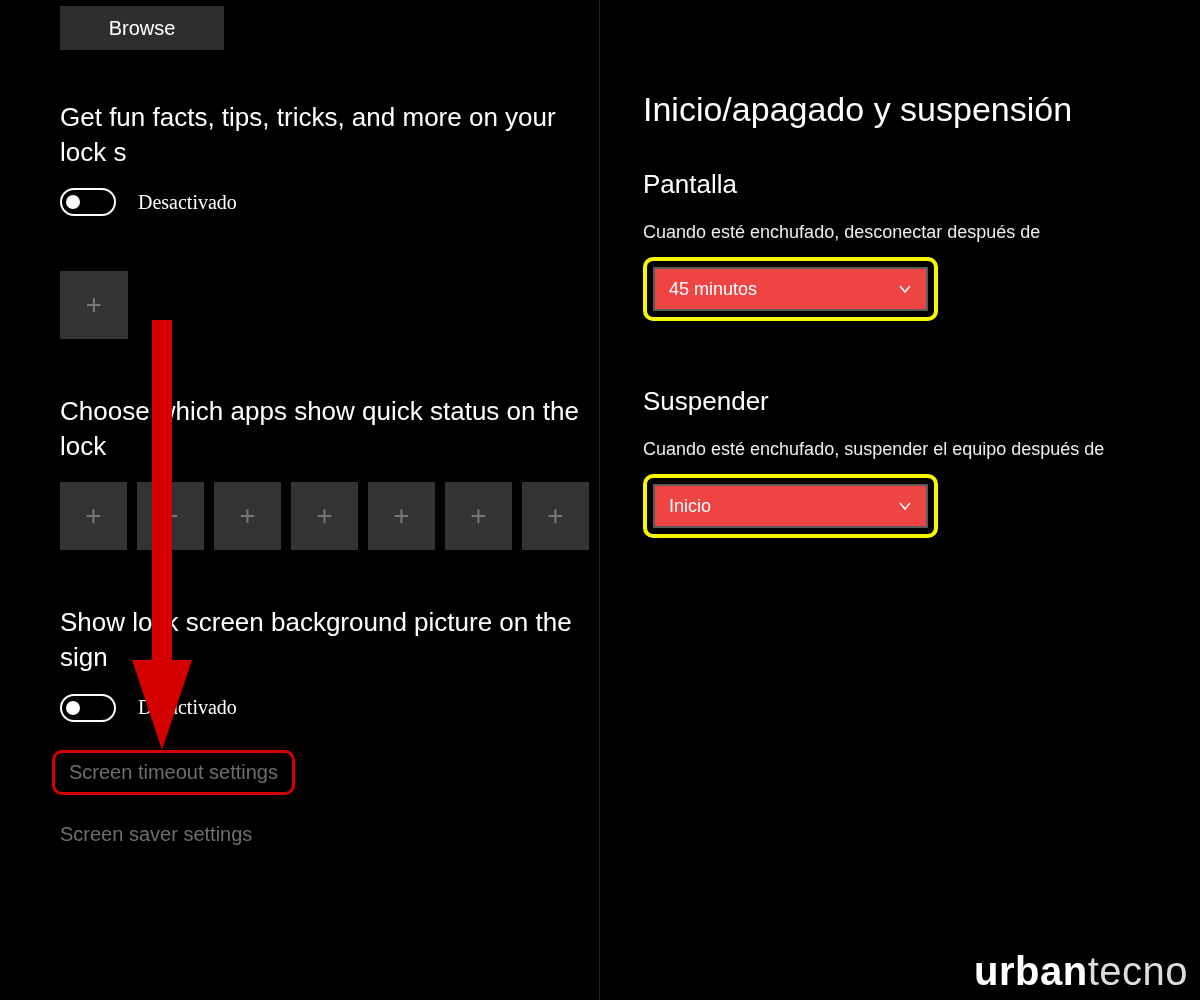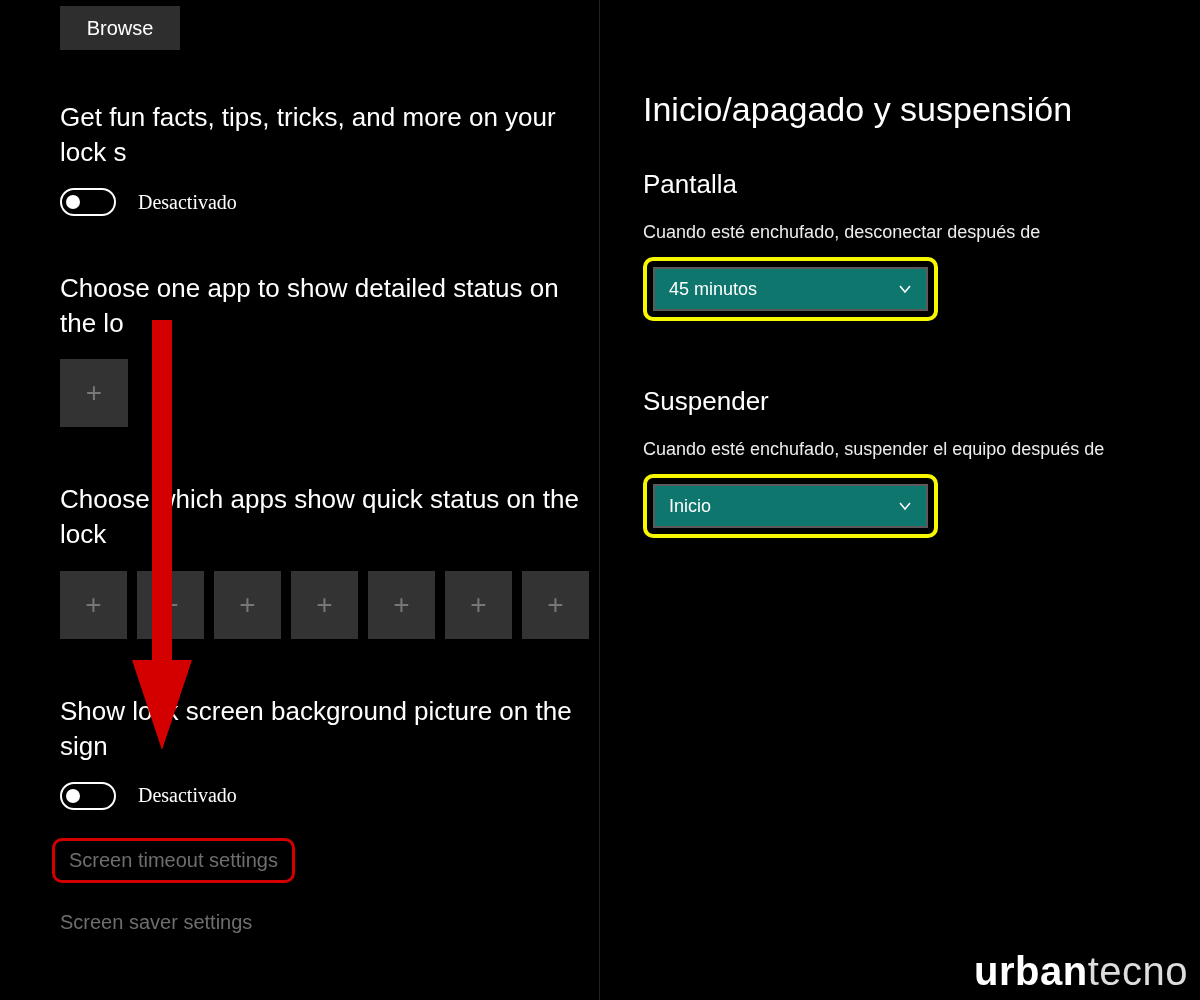--- a/index.html
+++ b/index.html
@@ -28,21 +28,21 @@
     left: 605px;
     width: 595px;
     height: 1000px;
     padding: 90px 18px 8px 38px;
   }
   
   .browse-btn {
     position: absolute;
     left: 60px;
     top: 6px;
-    width: 120px;
+    width: 164px;
     height: 44px;
     background: #2e2e2e;
     color: #fff;
     font-size: 20px;
     display: flex;
     align-items: center;
     justify-content: center;
     cursor: pointer;
   }
   .left-content { position: absolute; top: 100px; left: 60px; right: 10px; }
@@ -130,21 +130,21 @@
   .dropdown-highlight {
     border: 4px solid #f7f700;
     border-radius: 10px;
     padding: 6px;
     width: fit-content;
   }
   .dropdown {
     width: 275px;
     height: 44px;
     border: 2px solid #5a5a5a;
-    background: #0f766e;
+    background: #ef4444;
     color: #fff;
     display: flex;
     align-items: center;
     justify-content: space-between;
     padding: 0 14px;
     font-size: 18px;
     cursor: pointer;
   }
   .chevron {
     width: 14px;
@@ -178,21 +178,20 @@
       <div class="setting-label">Get fun facts, tips, tricks, and more on your lock s</div>
       <div class="toggle-row">
         <div class="toggle">
           <div class="toggle-knob"></div>
         </div>
         <span class="toggle-state">Desactivado</span>
       </div>
     </div>
 
     <div class="setting-block">
-      <div class="setting-label">Choose one app to show detailed status on the lo</div>
       <div class="tile-row">
         <div class="tile">
             <span class="plus">+</span>
           </div>
       </div>
     </div>
 
     <div class="setting-block">
       <div class="setting-label">Choose which apps show quick status on the lock</div>
       <div class="tile-row">

